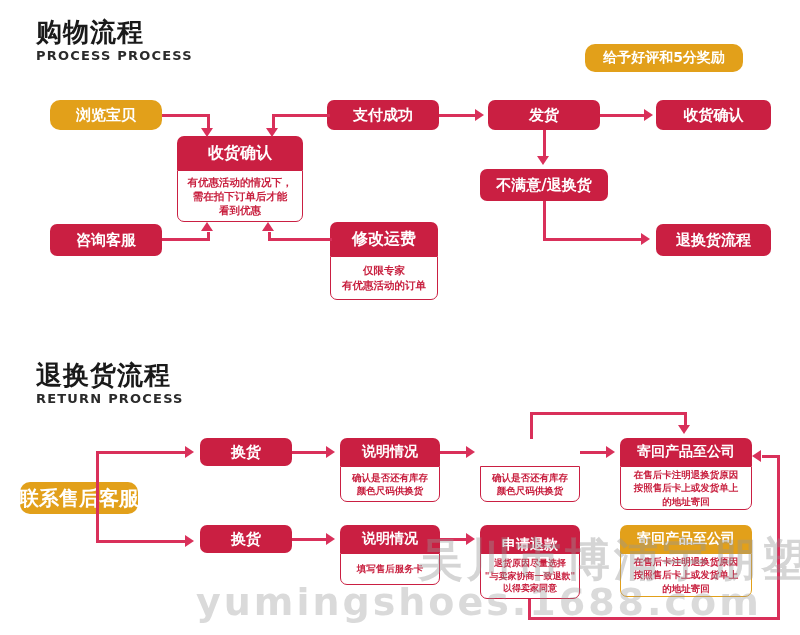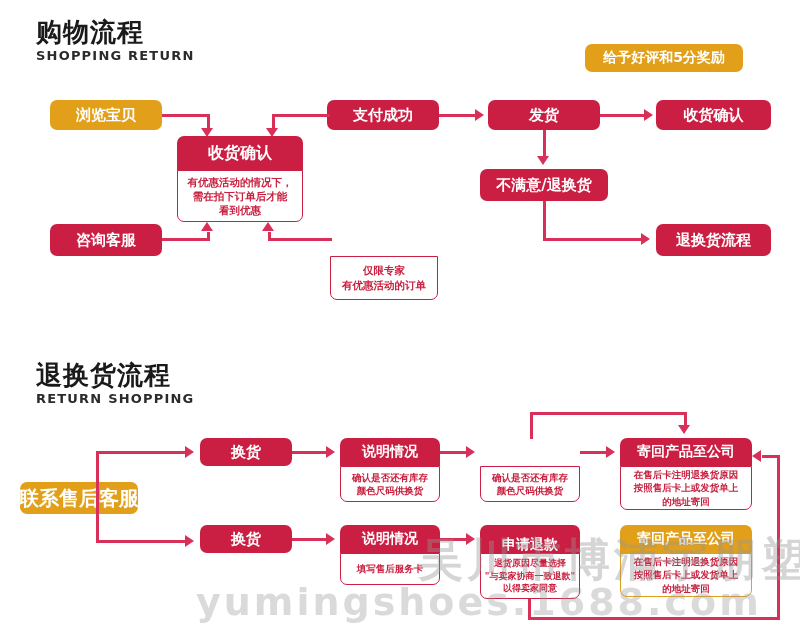--- a/index.html
+++ b/index.html
@@ -26,21 +26,21 @@
   
   .node{
     position:absolute;box-sizing:border-box;
     display:flex;align-items:center;justify-content:center;
     border-radius:7px;
     color:#ffffff;font-weight:bold;
     text-align:center;line-height:1.1;
     white-space:nowrap;
   }
   .node.red{background:#ca1f42;}
-  .node.orange{background:#e2a01a;}
+  .node.orange{background:#e2a01a;border-radius:10px;}
 
   
   .node.has-note{border-radius:7px 7px 0 0;}
 
   
   .note{
     position:absolute;box-sizing:border-box;
     background:#ffffff;
     border:1.6px solid #ca1f42;
     border-radius:0 0 7px 7px;
@@ -70,34 +70,35 @@
   .wm.cn{font-size:45px;letter-spacing:4px;}
   .wm.en{font-size:38px;letter-spacing:3px;color:rgba(150,150,150,0.35);}
 </style>
 </head>
 <body>
 
 <div class="canvas">
 
   <div class="sec-title" style="left:36px;top:19px;">
     <div class="cn">购物流程</div>
-    <div class="en">SHOPPING RETURN</div>
+    <div class="en">PROCESS PROCESS</div>
   </div>
 
   <div class="node orange" style="left:585px;top:44px;width:158px;height:28px;font-size:14px;">给予好评和5分奖励</div>
 
   <div class="node orange" style="left:50px;top:100px;width:112px;height:30px;font-size:15px;">浏览宝贝</div>
 
   <div class="node red" style="left:50px;top:224px;width:112px;height:32px;font-size:15px;">咨询客服</div>
 
   <div class="node red has-note" style="left:177px;top:136px;width:126px;height:34px;font-size:16px;">收货确认</div>
   <div class="note" style="left:177px;top:170px;width:126px;height:52px;font-size:10.5px;line-height:1.35;">
     <span>有优惠活动的情况下，<br>需在拍下订单后才能<br>看到优惠</span>
   </div>
 
+  <div class="node red has-note" style="left:330px;top:222px;width:108px;height:34px;font-size:16px;">修改运费</div>
   <div class="note" style="left:330px;top:256px;width:108px;height:44px;font-size:10.5px;line-height:1.4;">
     <span>仅限专家<br>有优惠活动的订单</span>
   </div>
 
   <div class="node red" style="left:327px;top:100px;width:112px;height:30px;font-size:15px;">支付成功</div>
 
   <div class="node red" style="left:488px;top:100px;width:112px;height:30px;font-size:15px;">发货</div>
 
   <div class="node red" style="left:656px;top:100px;width:115px;height:30px;font-size:15px;">收货确认</div>
 
@@ -129,21 +130,21 @@
 
   <div class="ln v" style="left:543px;top:130px;height:27px;"></div>
   <div class="arr d" style="left:537px;top:156px;"></div>
 
   <div class="ln v" style="left:543px;top:201px;height:38px;"></div>
   <div class="ln h" style="left:543px;top:238px;width:99px;"></div>
   <div class="arr r" style="left:641px;top:233px;"></div>
 
   <div class="sec-title" style="left:36px;top:362px;">
     <div class="cn">退换货流程</div>
-    <div class="en">RETURN SHOPPING</div>
+    <div class="en">RETURN PROCESS</div>
   </div>
 
   <div class="node orange" style="left:20px;top:482px;width:118px;height:32px;font-size:20px;">联系售后客服</div>
 
   <div class="node red" style="left:200px;top:438px;width:92px;height:28px;font-size:15px;">换货</div>
 
   <div class="node red has-note" style="left:340px;top:438px;width:100px;height:28px;font-size:14px;">说明情况</div>
   <div class="note" style="left:340px;top:466px;width:100px;height:36px;font-size:9.5px;line-height:1.4;">
     <span>确认是否还有库存<br>颜色尺码供换货</span>
   </div>

